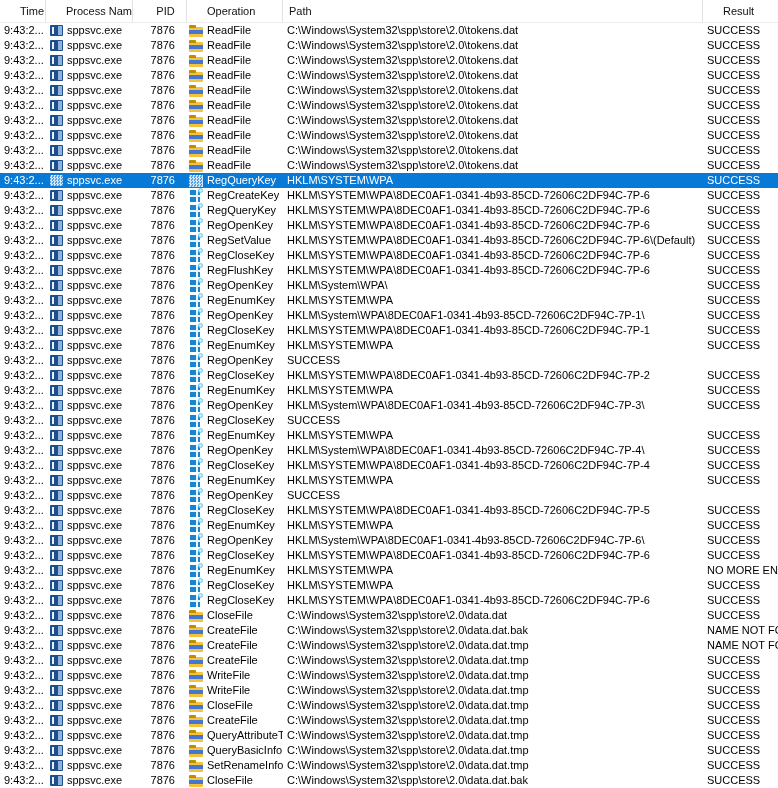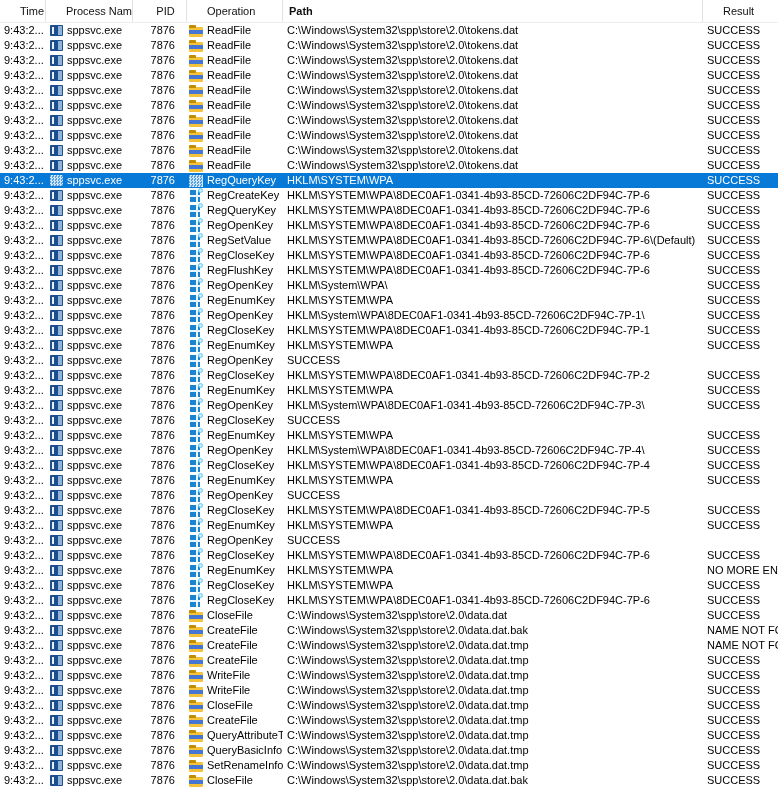--- a/index.html
+++ b/index.html
@@ -6,21 +6,21 @@
   body{font-family:"Liberation Sans", sans-serif;font-size:11px;color:#000;-webkit-font-smoothing:none;}
   .wrap{width:778px;height:788px;overflow:hidden;background:#fff;}
 
   
   .hdr{display:flex;height:23px;line-height:22px;background:#fff;border-bottom:1px solid #ededed;box-sizing:border-box;color:#111;}
   .hcell{box-sizing:border-box;border-right:1px solid #e2e2e2;padding:0 20px;white-space:nowrap;overflow:hidden;}
   .h-time{width:46px;}
   .h-proc{width:87px;}
   .h-pid{width:54px;text-align:center;padding-right:8px;}
   .h-op{width:96px;}
-  .h-path{width:420px;padding-left:6px;font-weight:bold;}
+  .h-path{width:420px;padding-left:6px;}
   .h-res{width:75px;border-right:none;}
 
   
   .row{display:flex;height:15px;line-height:15px;white-space:nowrap;background:#fff;}
   .cell{box-sizing:border-box;overflow:hidden;white-space:nowrap;}
   .c-time{width:46px;padding-left:4px;}
   .c-proc{width:87px;padding-left:4px;display:flex;align-items:center;}
   .c-pid{width:54px;text-align:right;padding-right:12px;}
   .c-op{width:96px;padding-left:2px;display:flex;align-items:center;}
   .c-path{width:420px;padding-left:4px;}
@@ -581,20 +581,21 @@
       <div class="cell c-time">9:43:2...</div>
       <div class="cell c-proc">
         <span class="proc-ic"></span>
         <span class="lbl">sppsvc.exe</span>
       </div>
       <div class="cell c-pid">7876</div>
       <div class="cell c-op">
         <span class="icon reg"></span>
         <span class="lbl">RegOpenKey</span>
       </div>
+      <div class="cell c-path">HKLM\System\WPA\8DEC0AF1-0341-4b93-85CD-72606C2DF94C-7P-6\</div>
       <div class="cell c-res">SUCCESS</div>
     </div>
 
     <div class="row">
       <div class="cell c-time">9:43:2...</div>
       <div class="cell c-proc">
         <span class="proc-ic"></span>
         <span class="lbl">sppsvc.exe</span>
       </div>
       <div class="cell c-pid">7876</div>

